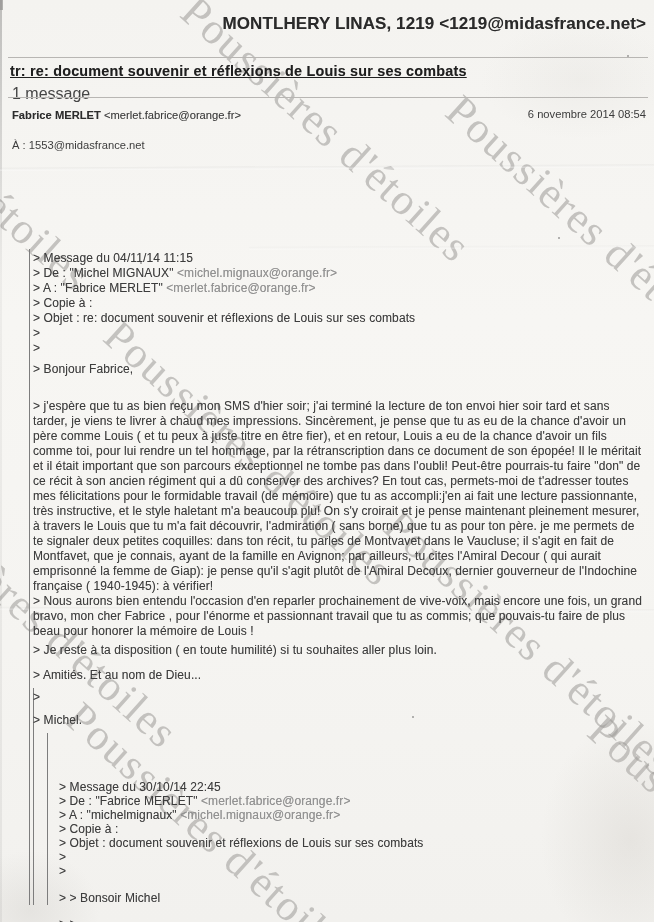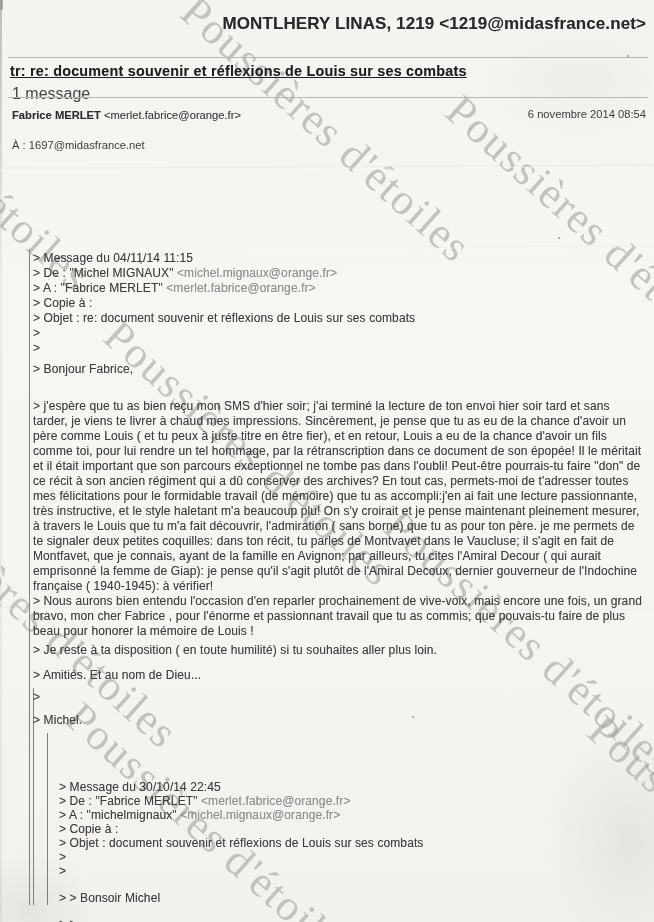--- a/index.html
+++ b/index.html
@@ -90,21 +90,21 @@
   <div class="speck" style="left:140px;top:262px;"></div>
 
   <div class="account">MONTLHERY LINAS, 1219 &lt;1219@midasfrance.net&gt;</div>
   <div class="rule rule1"></div>
   <div class="subject">tr: re: document souvenir et réflexions de Louis sur ses combats</div>
   <div class="msgcount">1 message</div>
   <div class="rule rule2"></div>
 
   <div class="sender"><b>Fabrice MERLET</b><span> &lt;merlet.fabrice@orange.fr&gt;</span></div>
   <div class="date">6 novembre 2014 08:54</div>
-  <div class="toline">À : 1697@midasfrance.net</div>
+  <div class="toline">À : 1553@midasfrance.net</div>
 
   <div class="qbar b1"></div>
   <div class="qbar b2"></div>
   <div class="qbar b3"></div>
 
   <div class="qblock qb1"><div class="qline">&gt; Message du 04/11/14 11:15</div><div class="qline"><span>&gt; De : "Michel MIGNAUX" </span><span class="muted">&lt;michel.mignaux@orange.fr&gt;</span></div><div class="qline"><span>&gt; A : "Fabrice MERLET" </span><span class="muted">&lt;merlet.fabrice@orange.fr&gt;</span></div><div class="qline">&gt; Copie à :</div><div class="qline">&gt; Objet : re: document souvenir et réflexions de Louis sur ses combats</div><div class="qline">&gt;</div><div class="qline">&gt;</div><div style="height: 6px;"></div><div class="qline">&gt; Bonjour Fabrice,</div><div style="height: 22px;"></div><div class="qline">&gt; j'espère que tu as bien reçu mon SMS d'hier soir; j'ai terminé la lecture de ton envoi hier soir tard et sans</div><div class="qline">tarder, je viens te livrer à chaud mes impressions. Sincèrement, je pense que tu as eu de la chance d'avoir un</div><div class="qline">père comme Louis ( et tu peux à juste titre en être fier), et en retour, Louis a eu de la chance d'avoir un fils</div><div class="qline">comme toi, pour lui rendre un tel hommage, par la rétranscription dans ce document de son épopée! Il le méritait</div><div class="qline">et il était important que son parcours exceptionnel ne tombe pas dans l'oubli! Peut-être pourrais-tu faire "don" de</div><div class="qline">ce récit à son ancien régiment qui a dû conserver des archives? En tout cas, permets-moi de t'adresser toutes</div><div class="qline">mes félicitations pour le formidable travail (de mémoire) que tu as accompli:j'en ai fait une lecture passionnante,</div><div class="qline">très instructive, et le style haletant m'a beaucoup plu! On s'y croirait et je pense maintenant pleinement mesurer,</div><div class="qline">à travers le Louis que tu m'a fait découvrir, l'admiration ( sans borne) que tu as pour ton père. je me permets de</div><div class="qline">te signaler deux petites coquilles: dans ton récit, tu parles de Montvavet dans le Vaucluse; il s'agit en fait de</div><div class="qline">Montfavet, que je connais, ayant de la famille en Avignon; par ailleurs, tu cites l'Amiral Decour ( qui aurait</div><div class="qline">emprisonné la femme de Giap): je pense qu'il s'agit plutôt de l'Amiral Decoux, dernier gouverneur de l'Indochine</div><div class="qline">française ( 1940-1945): à vérifier!</div><div class="qline">&gt; Nous aurons bien entendu l'occasion d'en reparler prochainement de vive-voix, mais encore une fois, un grand</div><div class="qline">bravo, mon cher Fabrice , pour l'énorme et passionnant travail que tu as commis; que pouvais-tu faire de plus</div><div class="qline">beau pour honorer la mémoire de Louis !</div><div style="height: 4px;"></div><div class="qline">&gt; Je reste à ta disposition ( en toute humilité) si tu souhaites aller plus loin.</div><div style="height: 10px;"></div><div class="qline">&gt; Amitiés. Et au nom de Dieu...</div><div style="height: 7px;"></div><div class="qline">&gt;</div><div style="height: 8px;"></div><div class="qline">&gt; Michel.</div></div>
   <div class="qblock qb2"><div class="qline">&gt; Message du 30/10/14 22:45</div><div class="qline"><span>&gt; De : "Fabrice MERLET" </span><span class="muted">&lt;merlet.fabrice@orange.fr&gt;</span></div><div class="qline"><span>&gt; A : "michelmignaux" </span><span class="muted">&lt;michel.mignaux@orange.fr&gt;</span></div><div class="qline">&gt; Copie à :</div><div class="qline">&gt; Objet : document souvenir et réflexions de Louis sur ses combats</div><div class="qline">&gt;</div><div class="qline">&gt;</div><div style="height: 13px;"></div><div class="qline">&gt; &gt; Bonsoir Michel</div><div style="height: 12px;"></div><div class="qline">&gt; &gt;</div></div>
 
 </div>
 

